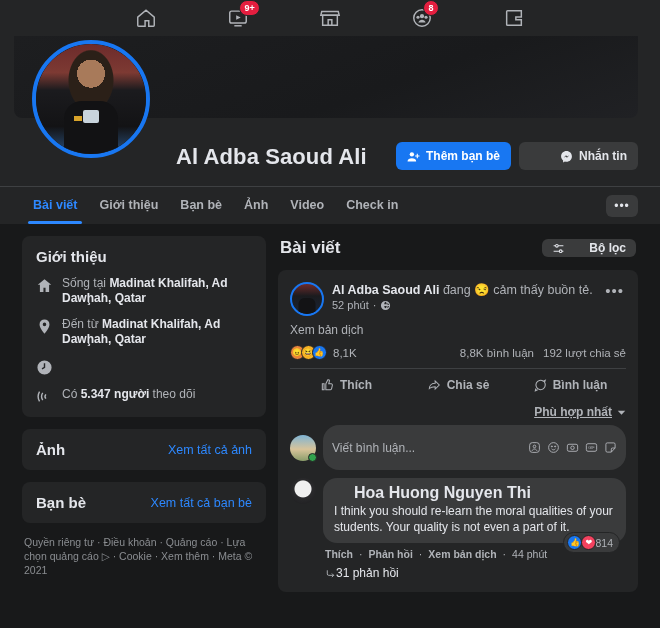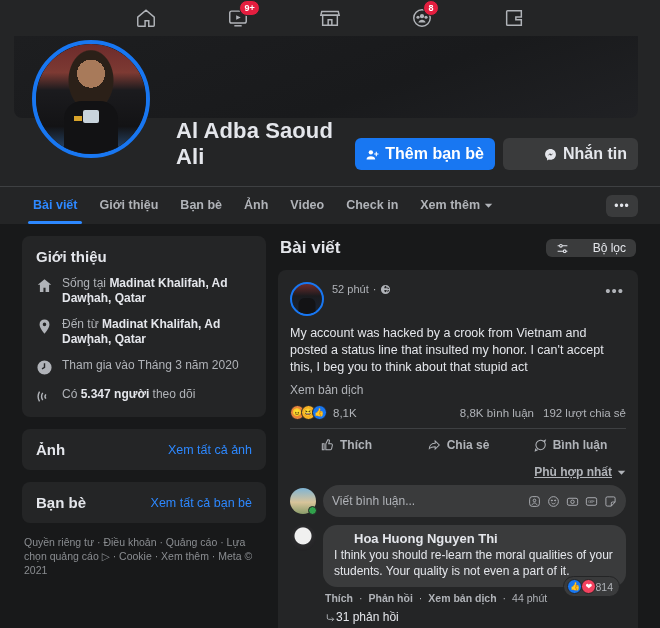--- a/index.html
+++ b/index.html
@@ -65,21 +65,21 @@
     width: 16px; height: 13px; border-radius: 2px;
     background: #c9d4dd; box-shadow: -13px 2px 0 -4px #d8a32a;
   }
   .profile-name {
     margin-left: 162px; font-size: 22px; font-weight: bold;
     color: #e4e6eb; padding-bottom: 10px; letter-spacing: .1px;
   }
   .hdr-actions { margin-left: auto; display: flex; gap: 8px; padding-bottom: 10px; }
   .btn {
     display: inline-flex; align-items: center; gap: 6px;
-    border-radius: 6px; font-size: 16px; font-weight: bold;
+    border-radius: 6px; font-size: 12px; font-weight: bold;
     padding: 7px 11px; cursor: pointer; white-space: nowrap; margin-top: 44px;
   }
   .btn-primary { background: #1877f2; color: #fff; }
   .btn-secondary { background: #3a3b3c; color: #e4e6eb; padding-left: 41px; }
 
   .tabbar {
     display: flex; align-items: center;
     padding: 0 22px 0 22px; height: 38px;
     border-top: 1px solid #3e4042; margin: 6px 0 0 0;
   }
@@ -117,21 +117,21 @@
   .card-row { display: flex; align-items: center; justify-content: space-between; }
   .link { color: #2d88ff; font-size: 12.5px; cursor: pointer; }
 
   .footer { font-size: 10.5px; color: #8a8d91; line-height: 14px; padding: 0 2px; }
 
   
   .posts-head { display: flex; align-items: center; justify-content: space-between; padding: 2px 2px 12px; }
   .posts-title { font-size: 17px; font-weight: bold; }
   .filter-btn {
     background: #3a3b3c; border-radius: 6px; padding: 2px 10px;
-    font-size: 12px; font-weight: normal; display: inline-flex;
+    font-size: 12px; font-weight: bold; display: inline-flex;
     align-items: center; gap: 24px; cursor: pointer;
   }
 
   .post { background: #242526; border-radius: 8px; padding: 12px 0 0; }
   .post-head { display: flex; align-items: flex-start; gap: 8px; padding: 0 12px; }
   .post-av {
     width: 34px; height: 34px; border-radius: 50%; flex: 0 0 34px;
     border: 2px solid #1877f2;
     background: linear-gradient(180deg,#6d2b2b 0%, #1b1b1e 40%, #182538 100%);
     position: relative; overflow: hidden;
@@ -183,37 +183,37 @@
     background: linear-gradient(180deg,#7fb4d4 0%, #d8c49a 55%, #8a9c6a 100%);
     position: relative;
   }
   .composer-av::after {
     content: ""; position: absolute; right: -1px; bottom: -1px;
     width: 7px; height: 7px; border-radius: 50%;
     background: #31a24c; border: 1.5px solid #242526;
   }
   .composer-input {
     flex: 1; background: #3a3b3c; border-radius: 16px;
-    height: 32px; display: flex; align-items: center;
+    height: 45px; display: flex; align-items: center;
     padding: 0 9px; min-width: 0;
   }
   .composer-placeholder { font-size: 12px; color: #b0b3b8; flex: 1; }
   .composer-icons { display: flex; gap: 6px; align-items: center; color: #b0b3b8; }
 
   .comment { display: flex; gap: 7px; padding: 0 12px 2px; }
   .comment-av {
     width: 26px; height: 26px; flex: 0 0 26px; border-radius: 50%;
     background: radial-gradient(circle at 50% 42%, #f0f0f0 0 8px, #2a2a2c 9px, #1c1c1e 100%);
   }
   .comment-main { flex: 1; min-width: 0; }
   .bubble {
     background: #3a3b3c; border-radius: 14px; padding: 6px 11px 8px;
     position: relative;
   }
-  .comment-author { font-size: 13px; font-weight: bold; color: #e4e6eb; padding-left: 20px; }
+  .comment-author { font-size: 16px; font-weight: bold; color: #e4e6eb; padding-left: 20px; }
   .comment-text { font-size: 12px; line-height: 16px; color: #e4e6eb; margin-top: 1px; }
   .react-badge {
     position: absolute; right: 6px; bottom: -10px;
     background: #3a3b3c; border-radius: 11px;
     padding: 2px 6px 2px 3px; display: flex; align-items: center; gap: 3px;
     font-size: 10.5px; color: #b0b3b8; border: 1px solid #242526;
   }
   .comment-actions {
     display: flex; gap: 6px; align-items: center;
     font-size: 10.5px; color: #b0b3b8; padding: 5px 2px 0;
@@ -305,26 +305,20 @@
       </div>
     <div class="tab">
         <span>Ảnh</span>
       </div>
     <div class="tab">
         <span>Video</span>
       </div>
     <div class="tab">
         <span>Check in</span>
       </div>
-    <div class="tab">
-      <span>Xem thêm</span>
-      <svg width="9" height="9" viewBox="0 0 12 12" fill="#b0b3b8">
-          <path d="M1 3.5h10L6 9z"></path>
-        </svg>
-    </div>
     <div class="tab-more-btn">•••</div>
   </div>
 </div>
 
 <div class="body">
 
   <div class="col-left">
 
     <div class="card">
       <div class="card-title">Giới thiệu</div>
@@ -340,21 +334,20 @@
         <svg class="intro-ico" viewBox="0 0 24 24" fill="#b0b3b8">
             <path d="M12 2a7 7 0 0 0-7 7c0 5 7 13 7 13s7-8 7-13a7 7 0 0 0-7-7zm0 9.5A2.5 2.5 0 1 1 12 6.5a2.5 2.5 0 0 1 0 5z"></path>
           </svg>
         <div class="intro-txt"><span class="muted">Đến từ </span><b>Madinat Khalifah, Ad Dawḩah, Qatar</b></div>
       </div>
 
       <div class="intro-row">
         <svg class="intro-ico" viewBox="0 0 24 24" fill="#b0b3b8">
             <path d="M12 2a10 10 0 1 0 0 20 10 10 0 0 0 0-20zm1 10.4-4 2.3-1-1.7 3-1.7V6h2z"></path>
           </svg>
-        <div class="intro-txt"><span class="muted">Tham gia vào Tháng 3 năm 2020</span></div>
       </div>
 
       <div class="intro-row">
         <svg class="intro-ico" viewBox="0 0 24 24" fill="none" stroke="#b0b3b8" stroke-width="2">
             <path d="M5 19a14 14 0 0 1 0-14"></path>
             <path d="M9.5 17a9 9 0 0 1 0-10"></path>
             <path d="M14 15a4.5 4.5 0 0 1 0-6"></path>
           </svg>
         <div class="intro-txt"><span class="muted">Có </span><b>5.347 người</b><span class="muted"> theo dõi</span></div>
       </div>
@@ -385,32 +378,34 @@
         </svg>
         <span>Bộ lọc</span>
       </div>
     </div>
 
     <div class="post">
 
       <div class="post-head">
         <div class="post-av"></div>
         <div class="post-meta">
+          <div class="post-author">
+            <b>Al Adba Saoud Ali</b><span class="muted"> đang </span><span>😒</span><span class="muted"> cảm thấy buồn tẻ.</span>
+          </div>
           <div class="post-time">
             <span>52 phút</span>
             <span>·</span>
             <svg width="11" height="11" viewBox="0 0 24 24" fill="#b0b3b8">
                 <path d="M12 2a10 10 0 1 0 0 20 10 10 0 0 0 0-20zm0 2c1.2 0 2.2 2.1 2.7 5H9.3C9.8 6.1 10.8 4 12 4zM4.3 11h3c.1-2 .5-3.8 1.1-5.2A8 8 0 0 0 4.3 11zm0 2a8 8 0 0 0 4.1 5.2c-.6-1.4-1-3.2-1.1-5.2zm5 0h5.4c-.5 2.9-1.5 5-2.7 5s-2.2-2.1-2.7-5zm7.4 0h3a8 8 0 0 1-4.1 5.2c.6-1.4 1-3.2 1.1-5.2zm0-2c-.1-2-.5-3.8-1.1-5.2A8 8 0 0 1 19.7 11z"></path>
               </svg>
           </div>
         </div>
         <div class="post-dots">•••</div>
       </div>
 
-      <div class="post-text">My account was hacked by a crook from Vietnam and posted a status line that insulted my honor. I can't accept this, I beg you to think about that stupid act</div>
       <div class="translate">Xem bản dịch</div>
 
       <div class="stats">
         <div class="react-pills">
           <span class="pill angry">😠</span>
           <span class="pill haha">😆</span>
           <span class="pill like">👍</span>
         </div>
         <span class="react-count">8,1K</span>
         <div class="stats-right">

